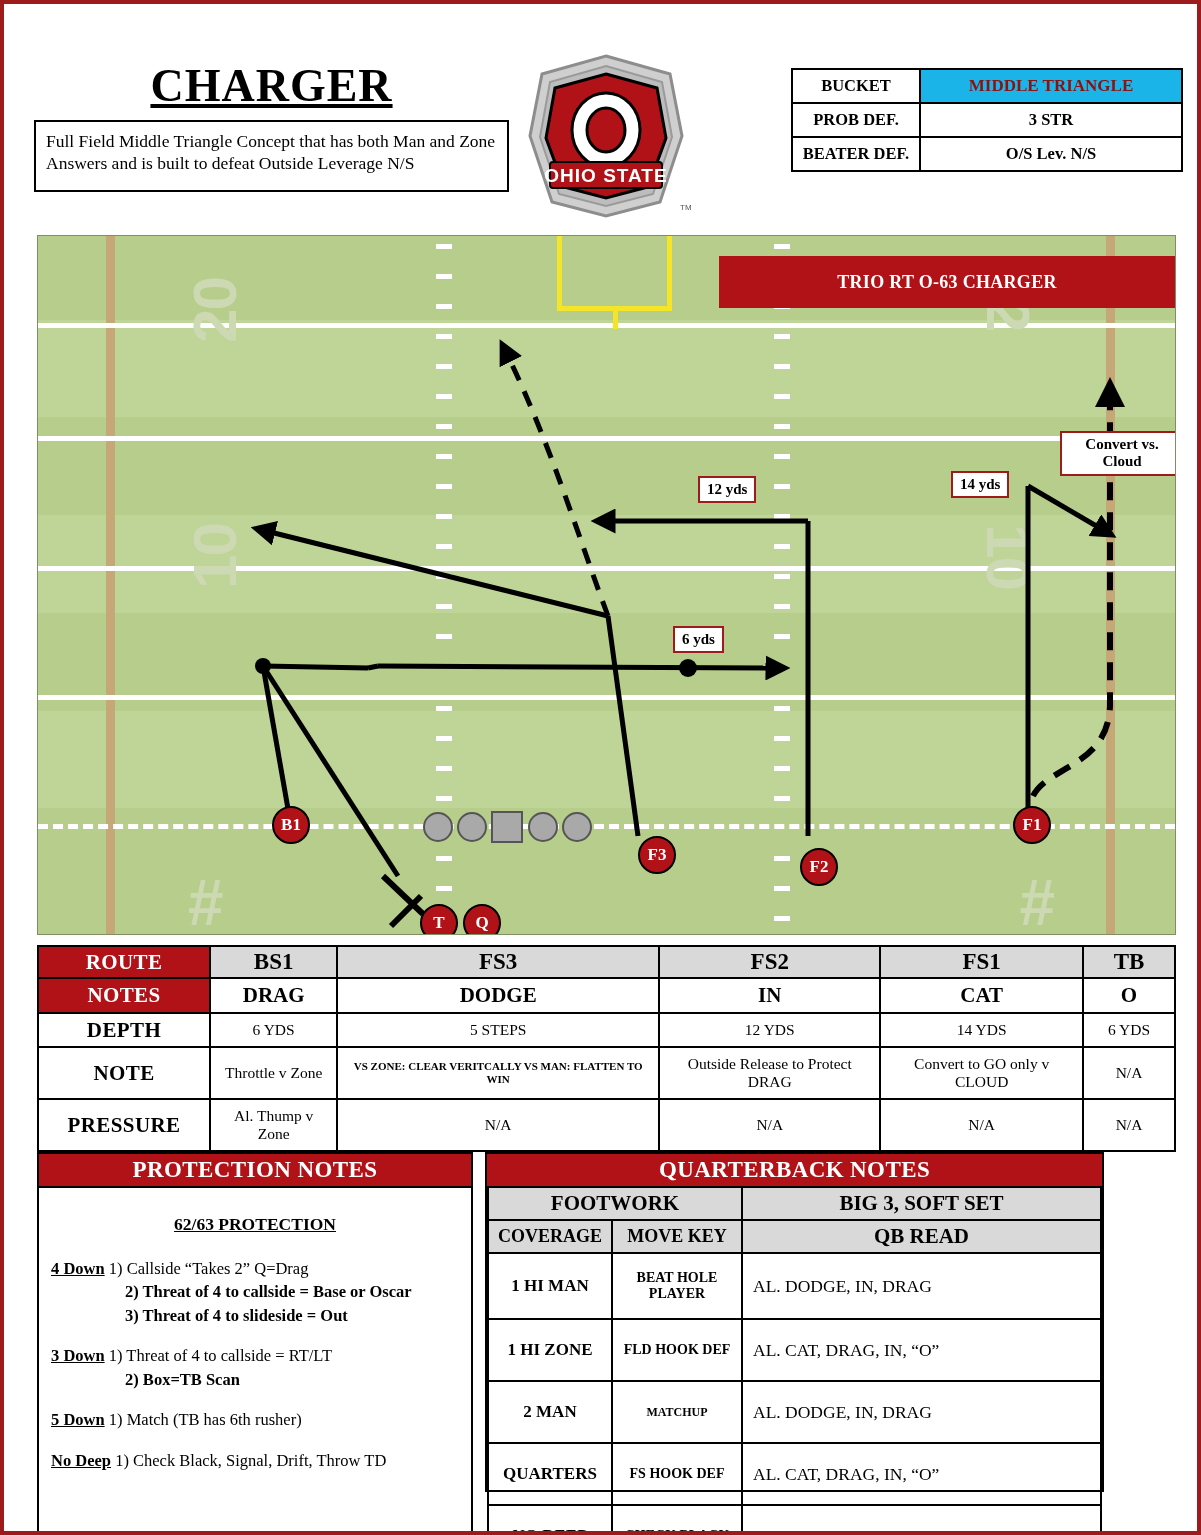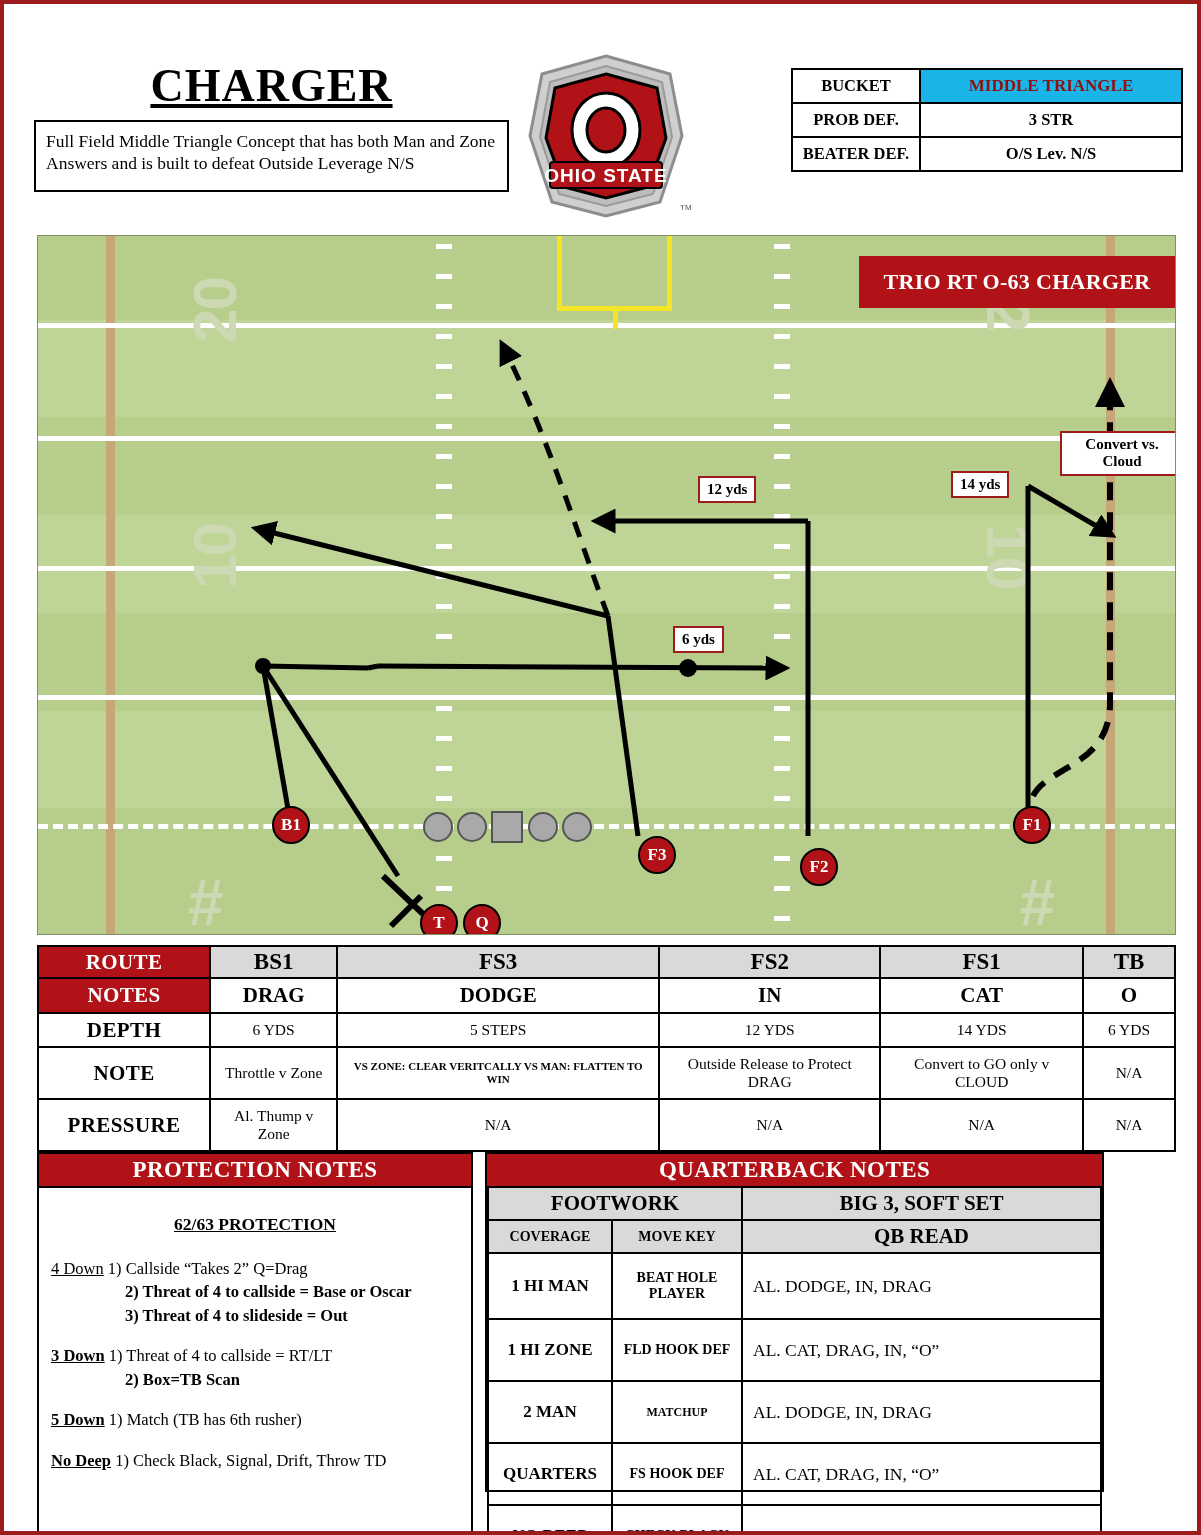--- a/index.html
+++ b/index.html
@@ -107,23 +107,23 @@
   .hashmark {
     position:absolute;
     color:#cdd9b2; font-size: 64px; font-weight: bold;
     font-family: "Liberation Sans", sans-serif;
   }
   .goalpost {
     position:absolute; border: 5px solid #f5e528;
   }
 
   .play-label {
-    position: absolute; right: 0; top: 20px; width: 316px; height: 52px;
+    position: absolute; right: 0; top: 20px; width: 456px; height: 52px;
     background: #b01217; color: #fff;
-    font-size: 22px; font-weight: bold;
+    font-size: 18px; font-weight: bold;
     display:flex; align-items:center; justify-content:center;
     letter-spacing: .3px;
   }
 
   .los {
     position:absolute; left: 0; right: 0; top: 588px; height: 0;
     border-top: 5px dashed #ffffff;
   }
 
   .oline { position:absolute; top: 576px; }
@@ -197,21 +197,21 @@
   }
   .qb-hdr {
     background:#b01217; color:#fff; font-size: 23px; font-weight:bold;
     text-align:center; padding: 3px 0; letter-spacing:.4px;
   }
   .qb-table { width: 100%; border-collapse: collapse; }
   .qb-table td {
     border: 2px solid #000; text-align:center; vertical-align: middle;
   }
   .qb-table td.shade { background:#d9d9d9; font-size: 21px; font-weight:bold; padding: 3px 0; }
-  .qb-table td.sub { background:#d9d9d9; font-size: 14px; font-weight:bold; padding: 3px 2px; }
+  .qb-table td.sub { background:#d9d9d9; font-size: 18px; font-weight:bold; padding: 3px 2px; }
   .qb-table td.subwide { background:#d9d9d9; font-size: 21px; font-weight:bold; padding: 3px 0; }
   .qb-table td.cov { font-size: 17px; font-weight:bold; padding: 20px 4px; width: 124px; }
   .qb-table td.mk { font-size: 14px; font-weight:bold; padding: 16px 4px; width: 130px; margin-top: 19px; }
   .qb-table td.rd { font-size: 17.5px; padding: 6px 0 6px 10px; text-align:left; }
   .qb-table td.mkbig { font-size: 12px; font-weight:bold; }
 </style>
 </head>
 <body>
 
 <div class="page">
@@ -423,21 +423,21 @@
     </tr>
   </tbody>
     </table>
 
   <div class="prot">
     <div class="prot-hdr">PROTECTION NOTES</div>
     <div class="prot-sub">62/63 PROTECTION</div>
     <div class="prot-body">
 
       <div class="prot-group">
-        <span style="font-weight:normal; text-decoration:underline;">4 Down</span>
+        <span style="font-weight:bold; text-decoration:underline;">4 Down</span>
         <span>1) Callside “Takes 2” Q=Drag</span>
         <span class="prot-ind">2) Threat of 4 to callside = Base or Oscar</span>
         <span class="prot-ind">3) Threat of 4 to slideside = Out</span>
       </div>
 
       <div class="prot-group">
         <span style="font-weight:bold; text-decoration:underline;">3 Down</span>
         <span>1) Threat of 4 to callside = RT/LT</span>
         <span class="prot-ind">2) Box=TB Scan</span>
       </div>

